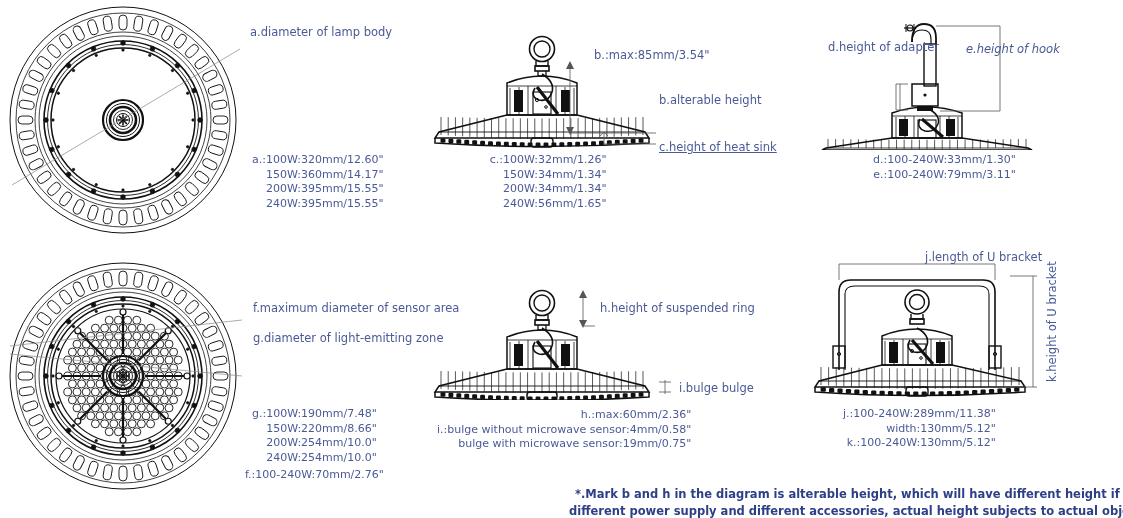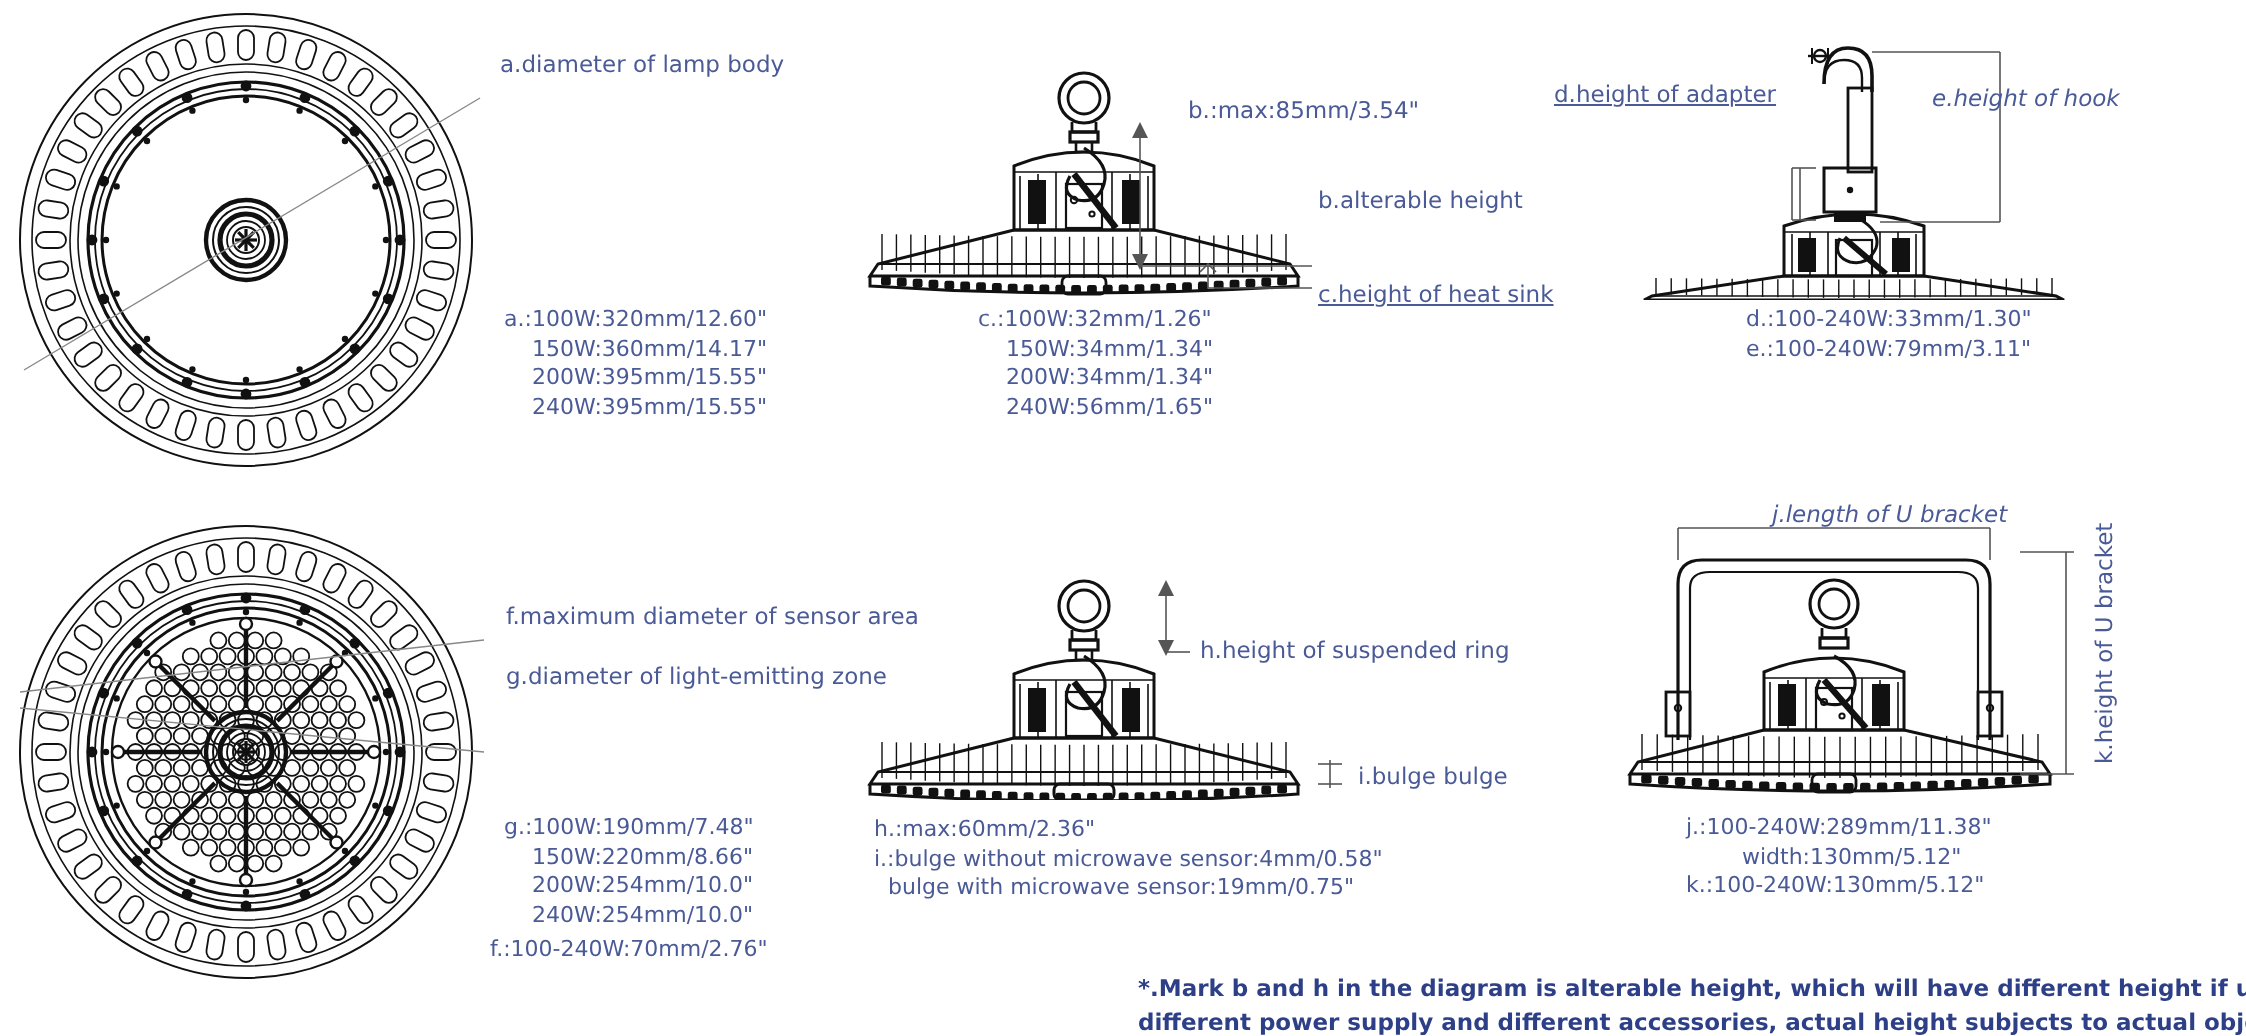--- a/index.html
+++ b/index.html
@@ -1,19 +1,19 @@
 <!DOCTYPE html>
 <html><head>
 <meta charset="utf-8">
 <style>
   html,body{margin:0;padding:0;background:#ffffff;}
   body{width:1123px;height:518px;position:relative;overflow:hidden;
        font-family:"DejaVu Sans","Liberation Sans",sans-serif;
        color:#4a5a96;}
-  .stage{position:absolute;left:0;top:0;width:1123px;height:518px;}
+  .stage{position:absolute;left:0;top:0;width:1123px;height:518px;text-align:right;}
   .lbl{position:absolute;white-space:pre;font-size:11.5px;line-height:1.25;color:#4a5a96;}
   .spec{position:absolute;white-space:pre;font-size:11px;line-height:1.32;color:#4a5a96;}
   .note{position:absolute;white-space:pre;font-size:11.5px;line-height:1.45;
         color:#2d3f86;font-weight:bold;}
   .vlbl{position:absolute;font-size:11.5px;color:#4a5a96;white-space:nowrap;
         transform:rotate(-90deg);transform-origin:0 0;}
   svg{display:block;}
   .dimln{stroke:#555;fill:none;stroke-width:.8;}
   .leader{stroke:#888;fill:none;stroke-width:.7;}
 </style>
@@ -306,21 +306,21 @@
       <line x1="96" y1="64" x2="108" y2="64"></line>
       <line x1="96" y1="90" x2="108" y2="90"></line>
       <line x1="100" y1="64" x2="100" y2="90"></line>
       <line x1="96" y1="64" x2="96" y2="90"></line>
       <line x1="136" y1="6" x2="200" y2="6"></line>
       <line x1="200" y1="6" x2="200" y2="91"></line>
       <line x1="140" y1="91" x2="200" y2="91"></line>
     </g>
   </svg>
 
-  <div class="lbl" style="left:777px;top:40px;text-decoration:underline;">d.height of adapter</div>
+  <div class="lbl" style="left:828px;top:40px;">d.height of adapter</div>
   <div class="lbl" style="left:966px;top:42px;font-style:italic;">e.height of hook</div>
   <div class="spec" style="left:873px;top:153px;">d.:100-240W:33mm/1.30"
 e.:100-240W:79mm/3.11"</div>
 
   <svg style="position:absolute;left:8px;top:258px;" width="236" height="236" viewBox="0 0 236 236">
     <g stroke="#111" fill="none">
       <circle cx="115" cy="118" r="113" stroke-width="1"></circle>
       <circle cx="115" cy="118" r="107" stroke-width="0.8"></circle>
       <circle cx="115" cy="118" r="88" stroke-width="0.8"></circle>
       <circle cx="115" cy="118" r="84" stroke-width="0.8"></circle>
@@ -692,21 +692,21 @@
       <line x1="8" y1="4" x2="8" y2="38"></line>
       <path d="M4 10 L8 2 L12 10 Z" fill="#555" stroke="none"></path>
       <path d="M4 32 L8 40 L12 32 Z" fill="#555" stroke="none"></path>
       <line x1="8" y1="38" x2="20" y2="38"></line>
       <line x1="90" y1="92" x2="90" y2="106"></line>
       <line x1="84" y1="94" x2="96" y2="94"></line>
       <line x1="84" y1="104" x2="96" y2="104"></line>
     </g>
   </svg>
 
-  <div class="lbl" style="left:600px;top:301px;margin-top:17px;">h.height of suspended ring</div>
+  <div class="lbl" style="left:600px;top:301px;">h.height of suspended ring</div>
   <div class="lbl" style="left:679px;top:381px;">i.bulge bulge</div>
   <div class="spec" style="left:437px;top:408px;">h.:max:60mm/2.36"
 i.:bulge without microwave sensor:4mm/0.58"
   bulge with microwave sensor:19mm/0.75"</div>
 
   <svg style="position:absolute;left:805px;top:250px;" width="290" height="150" viewBox="0 0 290 150">
     <g stroke="#111" fill="none" stroke-width="1">
 
       <path d="M34 120 L34 42 Q34 30 46 30 L178 30 Q190 30 190 42 L190 120" stroke-width="1.6"></path>
       <path d="M40 120 L40 44 Q40 36 50 36 L174 36 Q184 36 184 44 L184 120" stroke-width="1.1"></path>
@@ -797,21 +797,21 @@
     <g class="dimln">
       <line x1="34" y1="14" x2="190" y2="14"></line>
       <line x1="34" y1="14" x2="34" y2="30"></line>
       <line x1="190" y1="14" x2="190" y2="30"></line>
       <line x1="205" y1="26" x2="232" y2="26"></line>
       <line x1="205" y1="137" x2="232" y2="137"></line>
       <line x1="228" y1="26" x2="228" y2="137"></line>
     </g>
   </svg>
 
-  <div class="lbl" style="left:886px;top:250px;font-style:italic;">j.length of U bracket</div>
+  <div class="lbl" style="left:925px;top:250px;">j.length of U bracket</div>
   <div class="vlbl" style="left:1045px;top:382px;">k.height of U bracket</div>
   <div class="spec" style="left:843px;top:407px;">j.:100-240W:289mm/11.38"
         width:130mm/5.12"
 k.:100-240W:130mm/5.12"</div>
 
   <div class="note" style="left:569px;top:486px;">*.Mark b and h in the diagram is alterable height, which will have different height if use
 different power supply and different accessories, actual height subjects to actual object.</div>
 
 </div>
 

